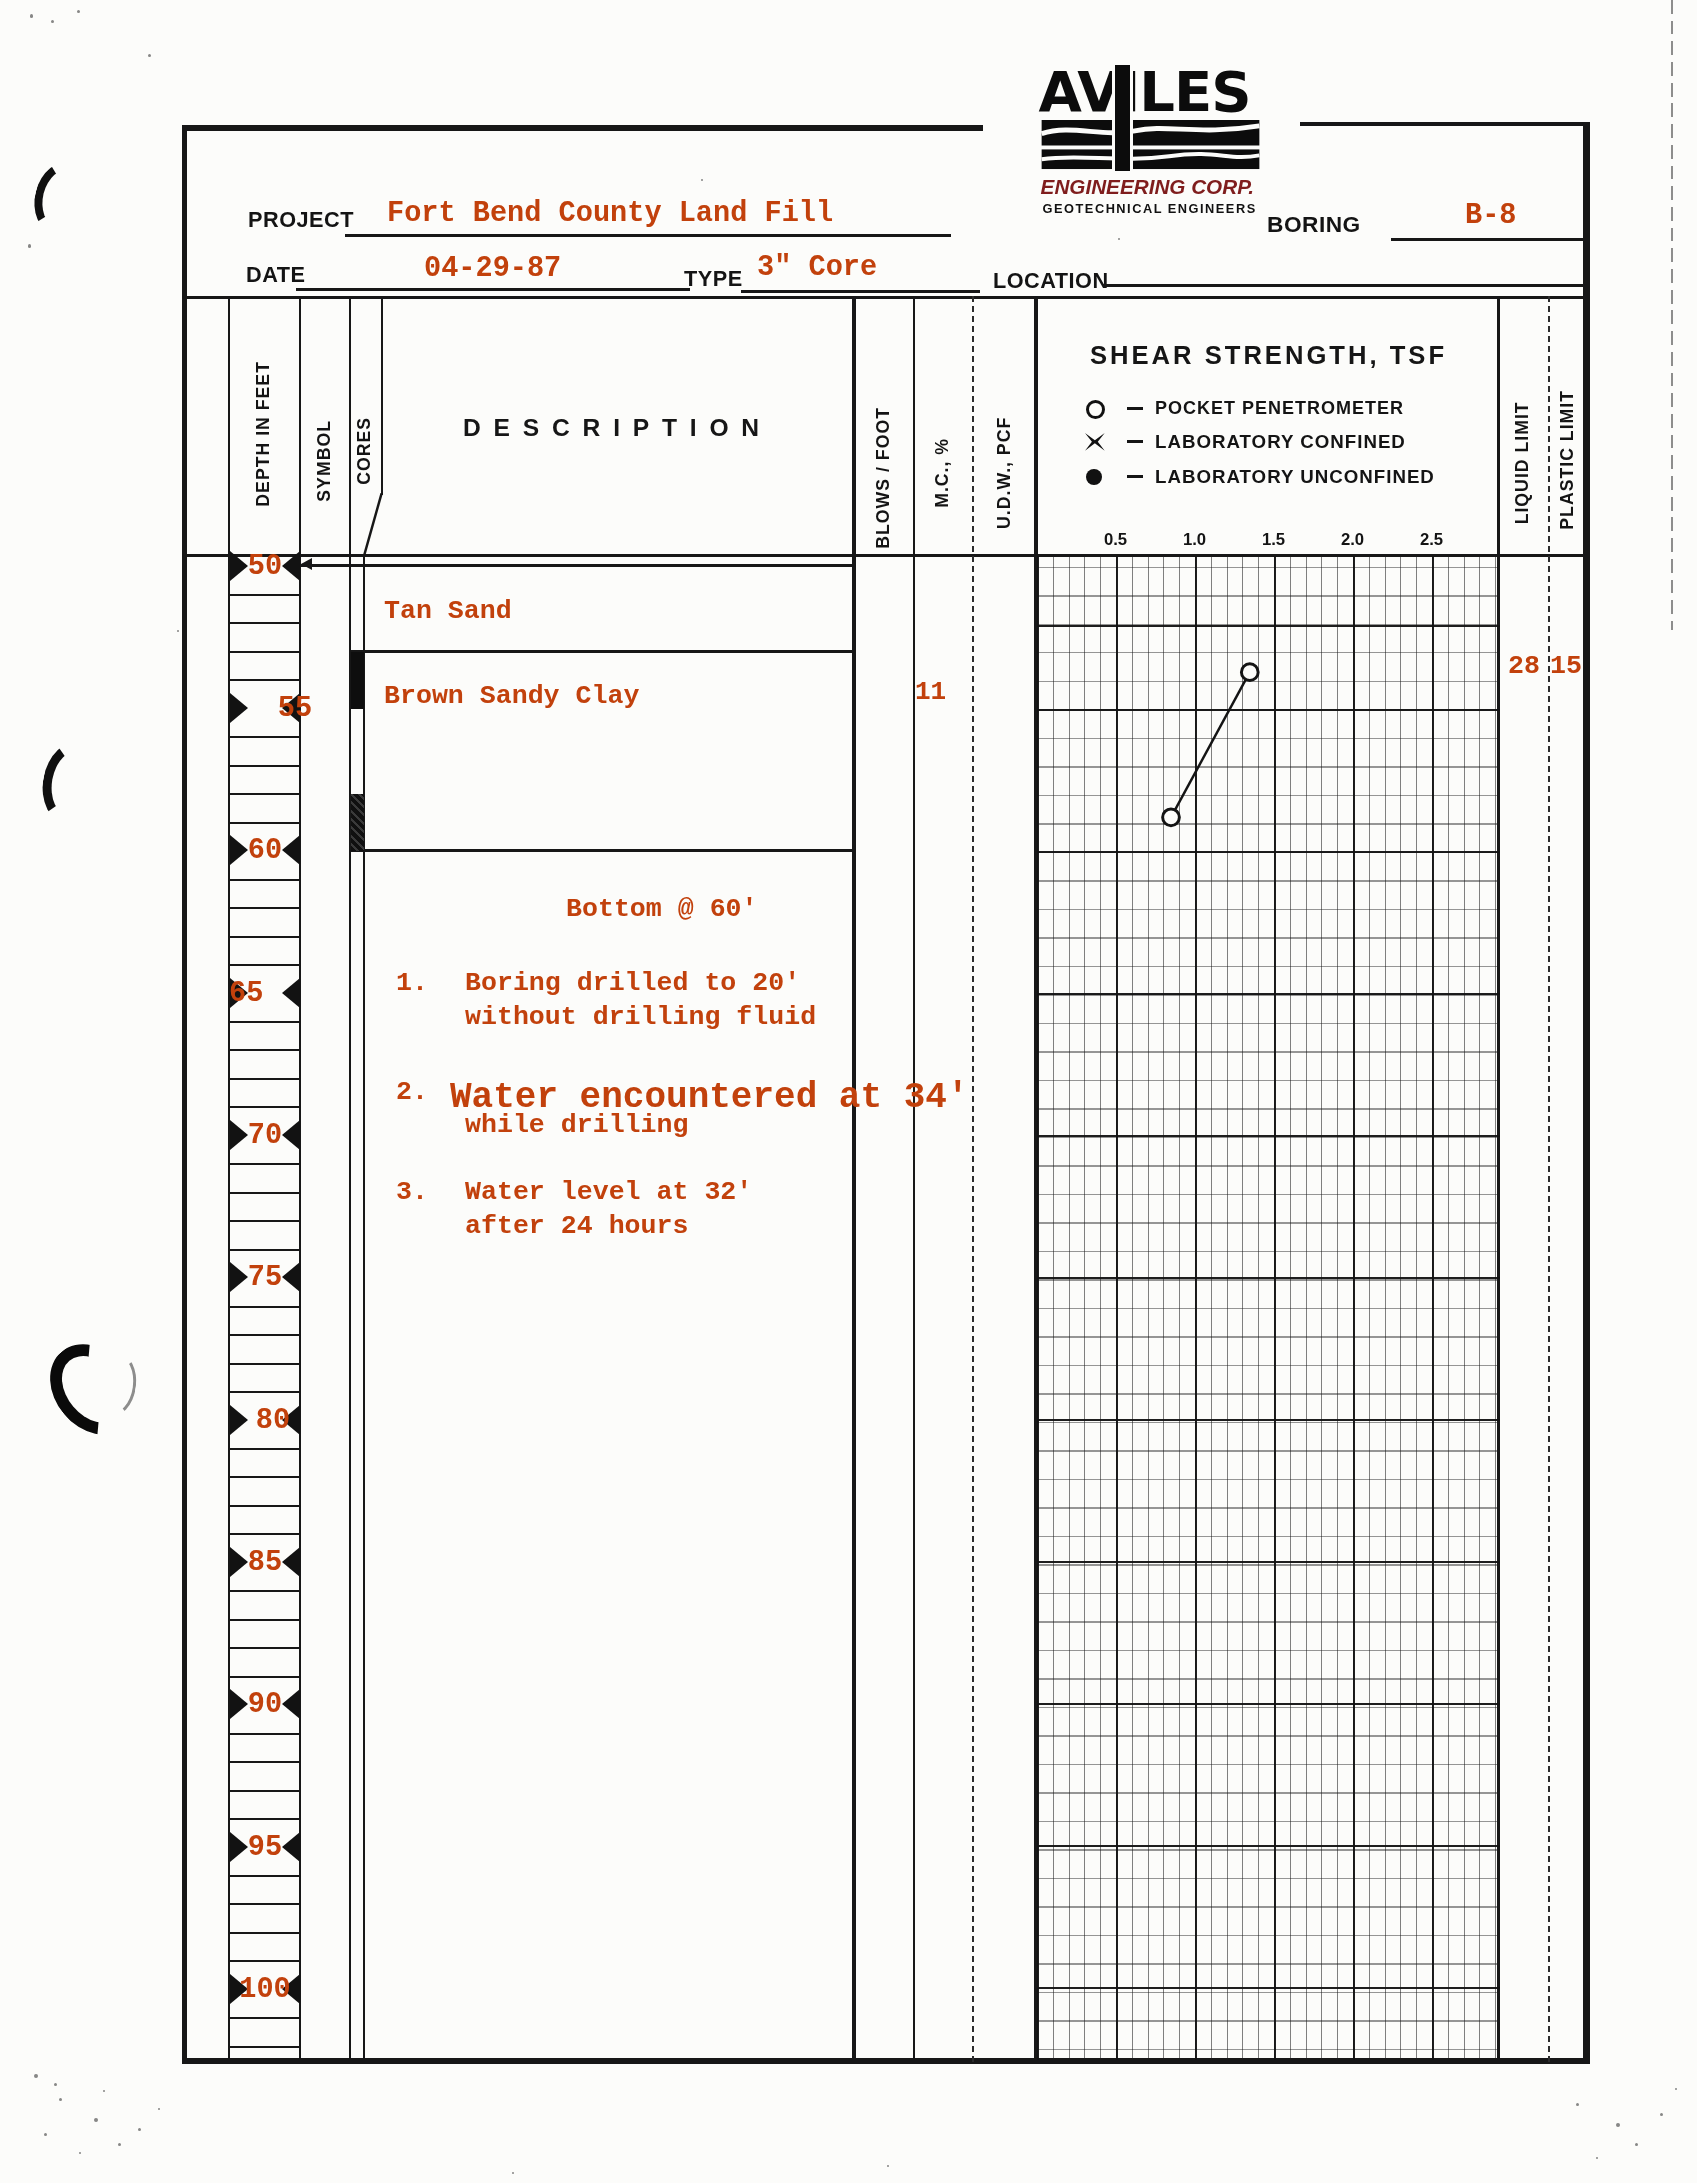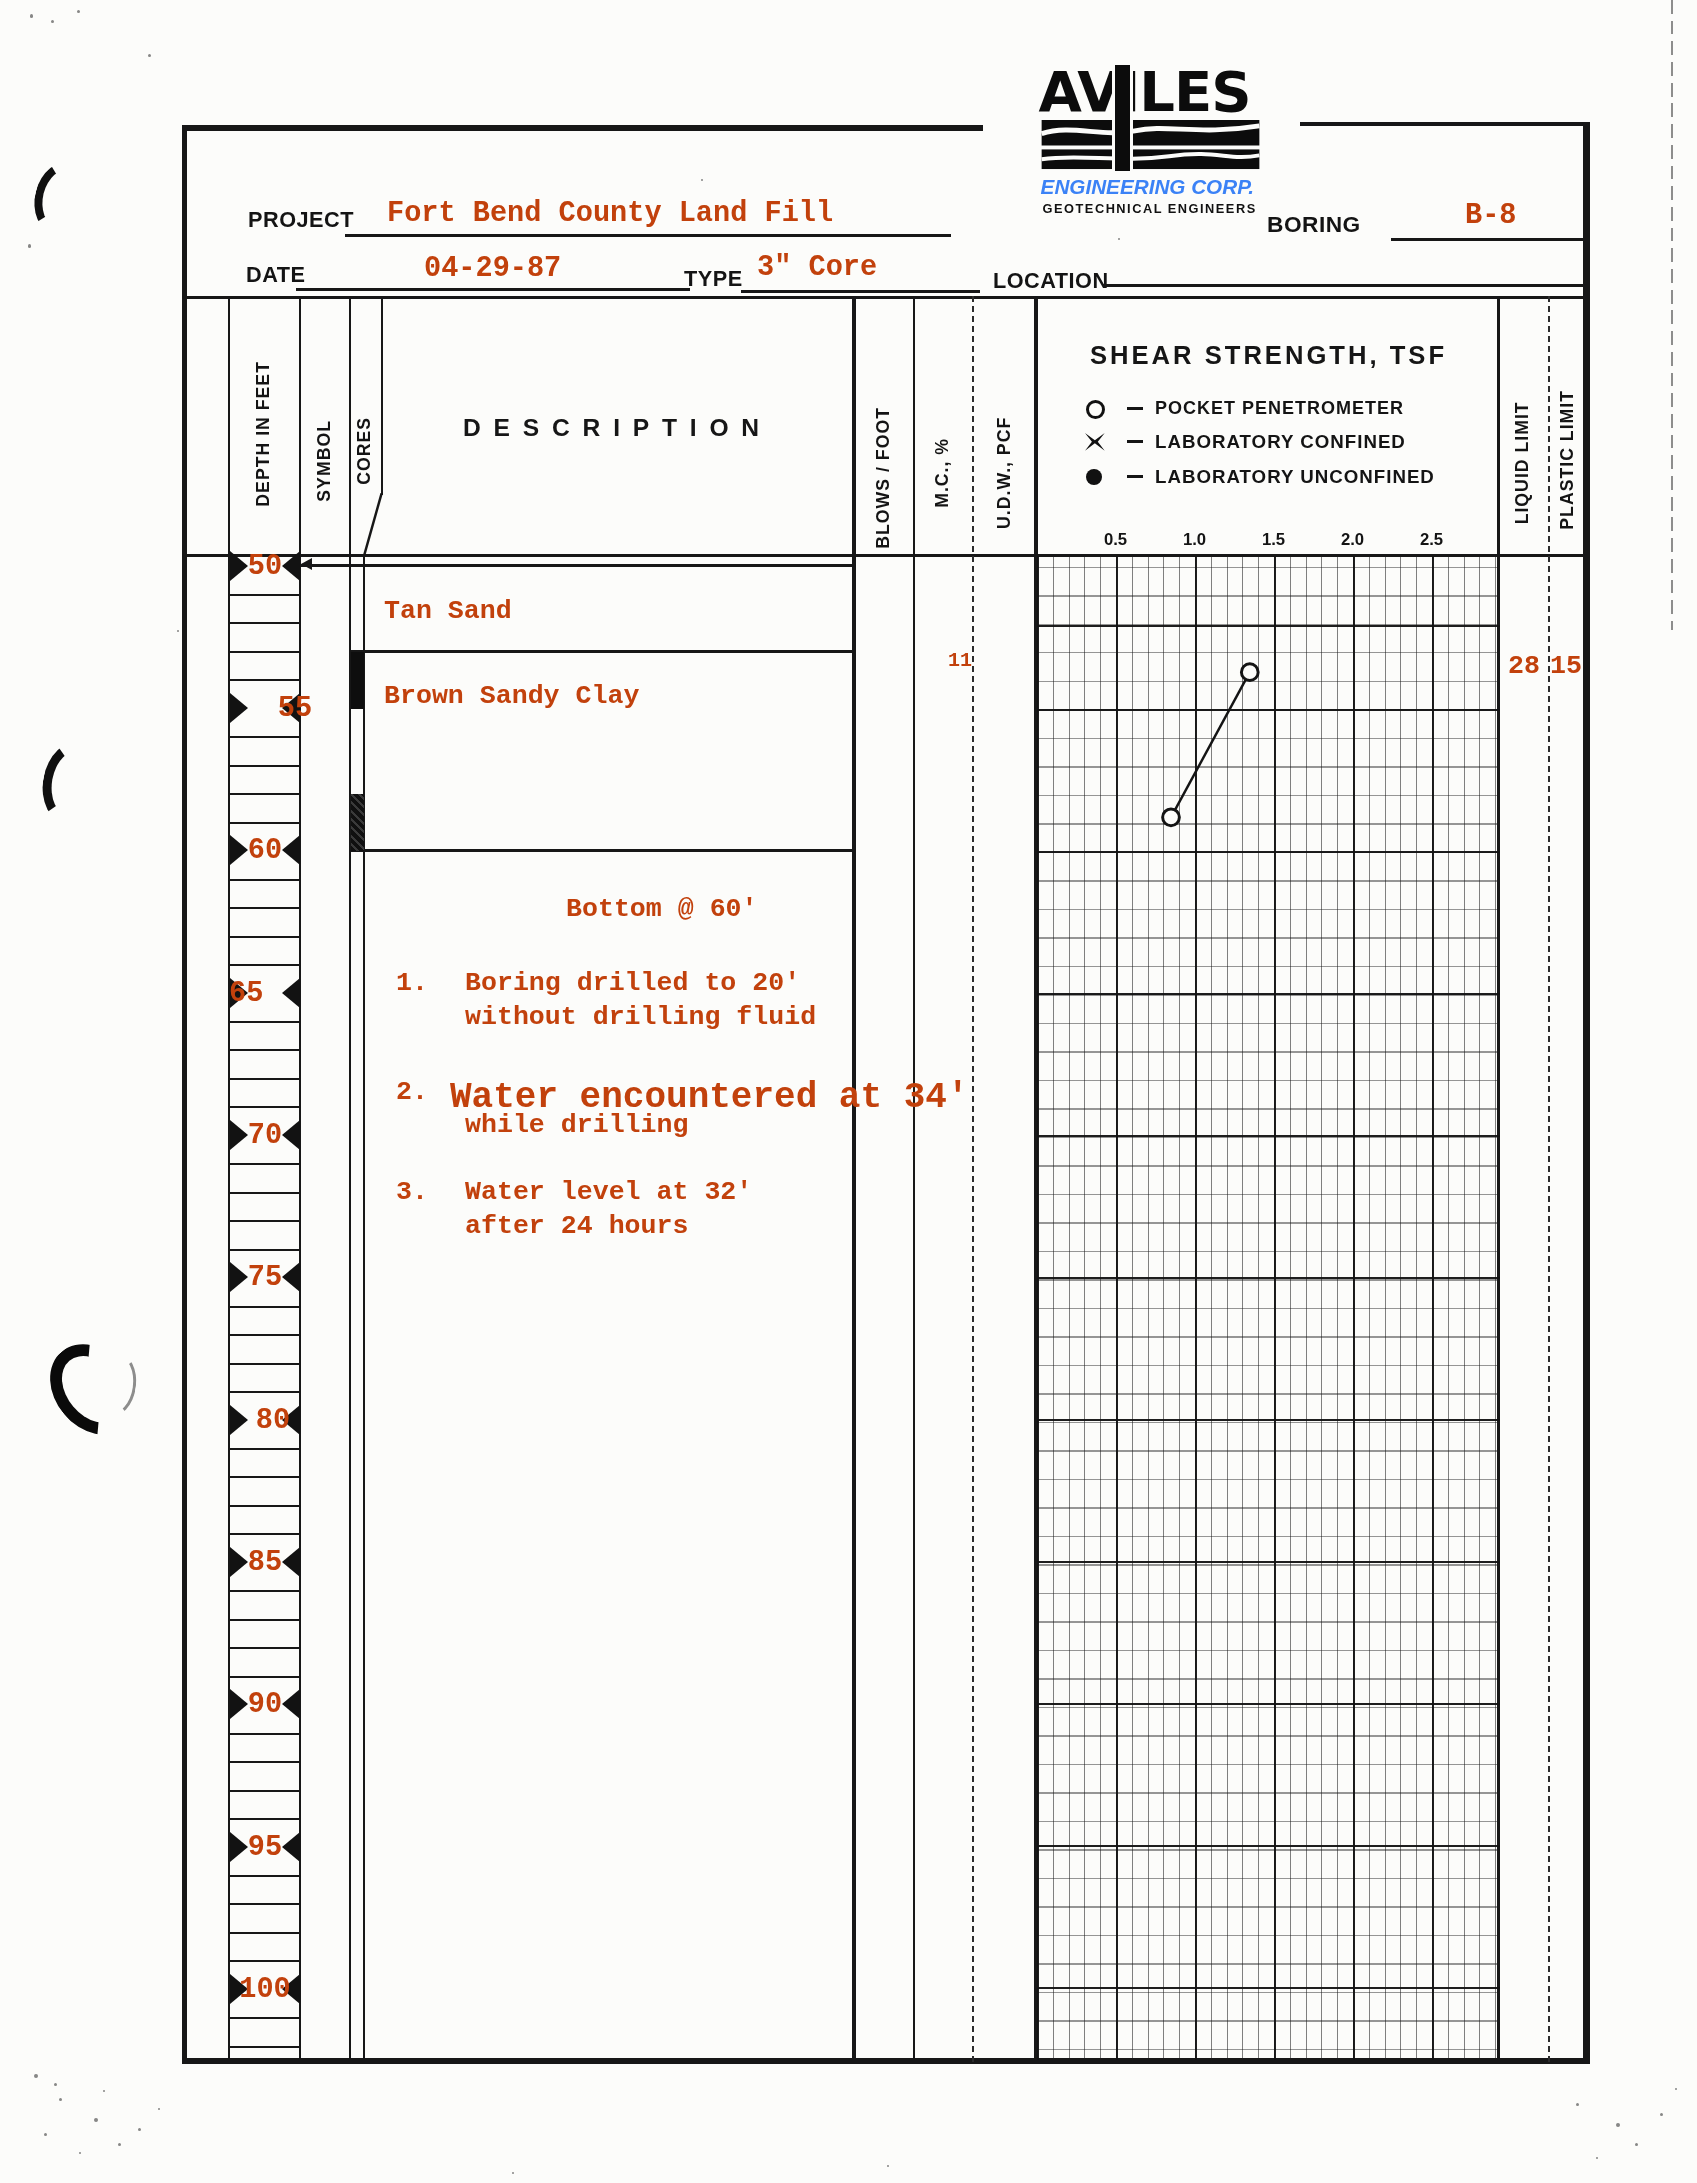--- a/index.html
+++ b/index.html
@@ -36,21 +36,21 @@
     <div class="abs sans" style="left:25.6px;top:0;font-family:'DejaVu Sans',sans-serif;font-weight:700;font-size:56px;letter-spacing:-1px;color:#0c0c0c;">AVILES</div>
 
     <svg class="abs" style="left:27.6px;top:61px;" width="219" height="51" viewBox="0 0 222 52">
       <rect x="0" y="0" width="222" height="26" fill="#0c0c0c"></rect>
       <rect x="0" y="30" width="222" height="20" fill="#0c0c0c"></rect>
       <path d="M0,14 C30,4 62,18 95,11 S160,16 222,6" stroke="#fcfcfa" stroke-width="5" fill="none"></path>
       <path d="M0,40 C40,34 80,44 130,37 S190,42 222,36" stroke="#fcfcfa" stroke-width="4" fill="none"></path>
     </svg>
 
     <div class="abs" style="left:99px;top:5.9px;width:14.8px;height:106px;background:#0c0c0c;border-left:3px solid #fcfcfa;border-right:3px solid #fcfcfa;"></div>
-    <div class="abs sans" style="left:27.6px;top:116px;font-style:italic;font-weight:700;font-size:20.7px;letter-spacing:0;color:#3b82f6;">ENGINEERING CORP.</div>
+    <div class="abs sans" style="left:27.6px;top:116px;font-style:italic;font-weight:700;font-size:20.7px;letter-spacing:0;color:#7f1d1d;">ENGINEERING CORP.</div>
     <div class="abs sans" style="left:29.6px;top:142px;font-weight:700;font-size:12.8px;letter-spacing:1.5px;color:#111;">GEOTECHNICAL ENGINEERS</div>
   </div>
 
   <div class="hline" style="left:184px;top:125px;width:799px;height:5.9px;"></div>
   <div class="hline" style="left:1300px;top:122px;width:290px;height:3.9px;"></div>
   <div class="vline" style="left:182px;top:125px;width:4.9px;height:1939px;"></div>
   <div class="vline" style="left:1583px;top:122px;width:6.9px;height:1942px;"></div>
   <div class="hline" style="left:184px;top:2058px;width:1406px;height:5.9px;"></div>
 
   <div class="lbl" style="left:248px;top:207px;font-size:21.7px;">PROJECT</div>
@@ -195,21 +195,21 @@
       <div class="abs " style="left: 229px; top: 2017px; width: 72px; height: 2px; background: rgb(23, 23, 23);"></div>
       <div class="abs " style="left: 229px; top: 2046px; width: 72px; height: 2px; background: rgb(23, 23, 23);"></div>
       <div class="abs " style="left: 300px; top: 564px; width: 553px; height: 3px; background: rgb(23, 23, 23);"></div>
       <div class="abs " style="left: 301px; top: 558px; width: 0px; height: 0px; border-top: 6.9px solid transparent; border-bottom: 6.9px solid transparent; border-right: 11.8px solid rgb(23, 23, 23);"></div>
       <div class="abs " style="left: 350px; top: 650px; width: 503px; height: 3px; background: rgb(23, 23, 23);"></div>
       <div class="abs mono" style="left: 384px; top: 596px; font-size: 26.6px;">Tan Sand</div>
       <div class="abs " style="left: 350px; top: 849px; width: 503px; height: 3px; background: rgb(23, 23, 23);"></div>
       <div class="abs mono" style="left: 384px; top: 681px; font-size: 26.6px;">Brown Sandy Clay</div>
       <div class="abs " style="left: 351px; top: 652px; width: 12.8px; height: 57px; background: rgb(14, 14, 14);"></div>
       <div class="abs " style="left: 351px; top: 794px; width: 12.8px; height: 57px; background: repeating-linear-gradient(45deg, rgb(16, 16, 16) 0px, rgb(16, 16, 16) 3.9px, rgb(58, 58, 58) 3.9px, rgb(58, 58, 58) 5.9px);"></div>
-      <div class="abs mono" style="left: 915px; top: 649px; width: 57px; text-align: right; font-size: 20px;">11</div>
+      <div class="abs mono" style="left: 915px; top: 677px; width: 57px; text-align: left; font-size: 26px;">11</div>
       <div class="abs mono" style="left: 1501px; top: 651px; width: 46px; text-align: center; font-size: 26.6px;">28</div>
       <div class="abs mono" style="left: 1550px; top: 651px; width: 37px; text-align: left; font-size: 26.6px;">15</div>
       <div class="abs mono" style="left: 566px; top: 894px; font-size: 26.6px;">Bottom @ 60'</div>
       <div class="abs mono" style="left: 396px; top: 968px; font-size: 26.6px;">1.</div>
       <div class="abs mono" style="left: 465px; top: 968px; font-size: 26.6px;">Boring drilled to 20'</div>
       <div class="abs mono" style="left: 465px; top: 1002px; font-size: 26.6px;">without drilling fluid</div>
       <div class="abs mono" style="left: 396px; top: 1077px; font-size: 26.6px;">2.</div>
       <div class="abs mono" style="left: 450px; top: 1077px; font-size: 36px;">Water encountered at 34'</div>
       <div class="abs mono" style="left: 465px; top: 1110px; font-size: 26.6px;">while drilling</div>
       <div class="abs mono" style="left: 396px; top: 1177px; font-size: 26.6px;">3.</div>

